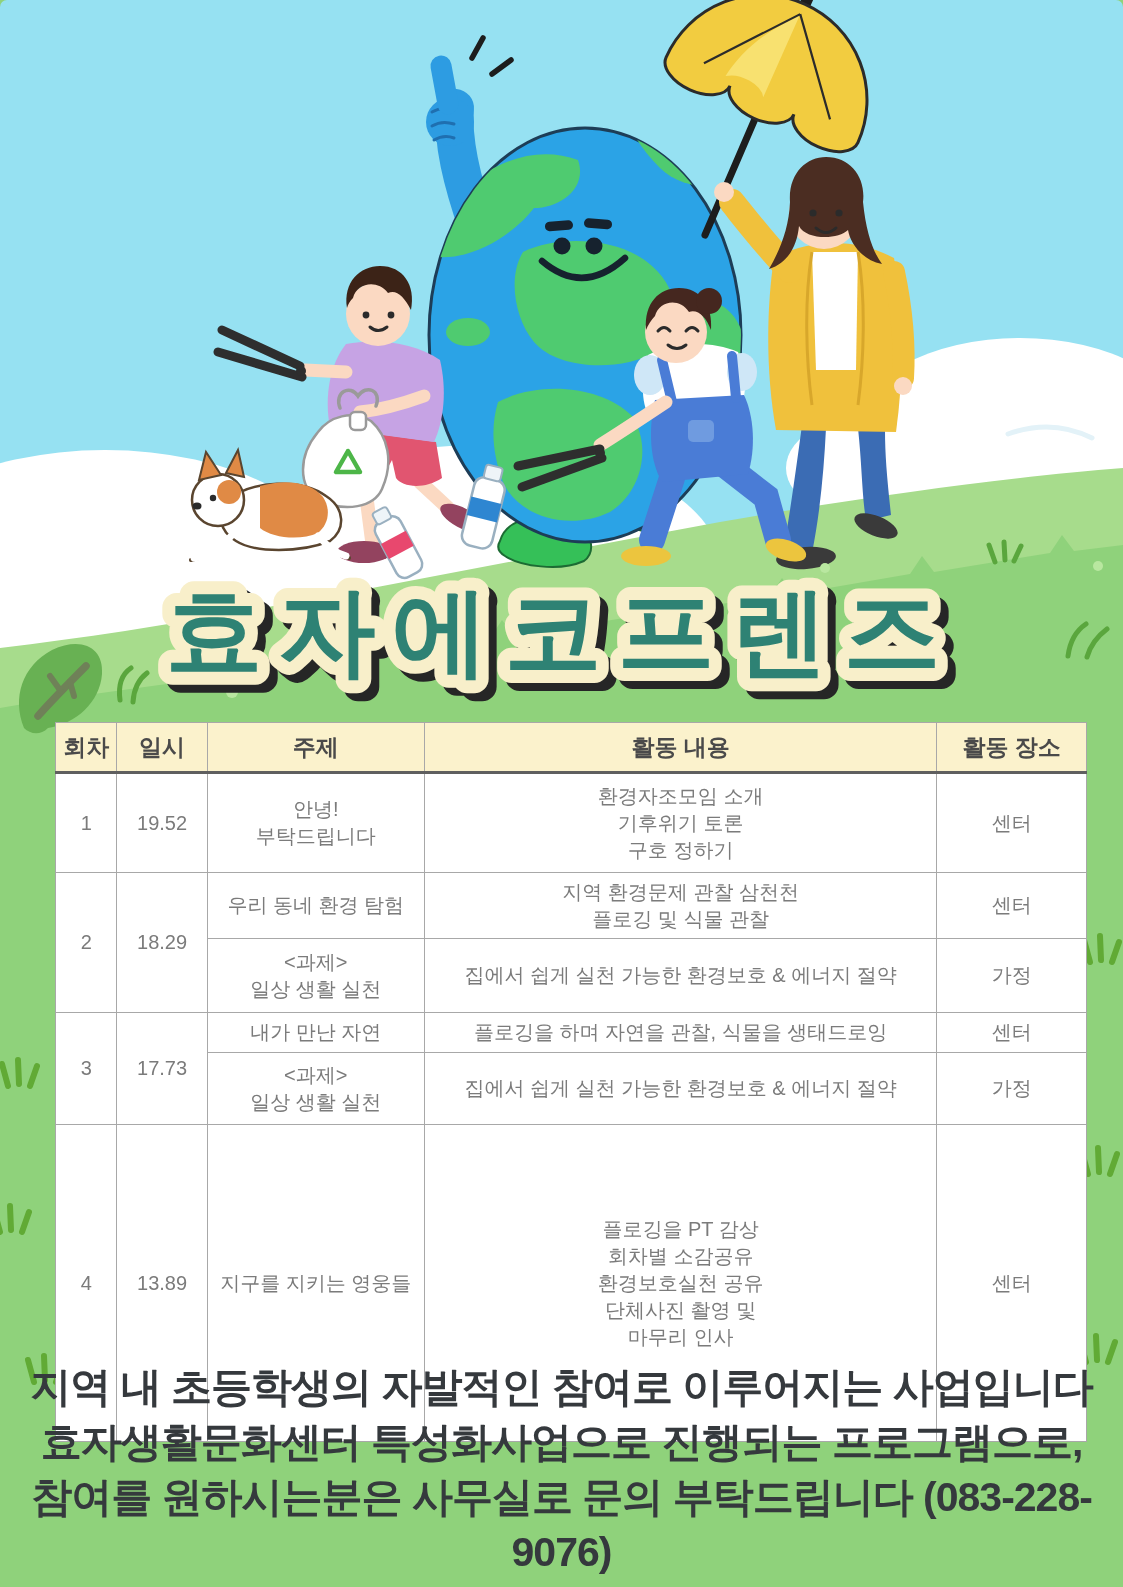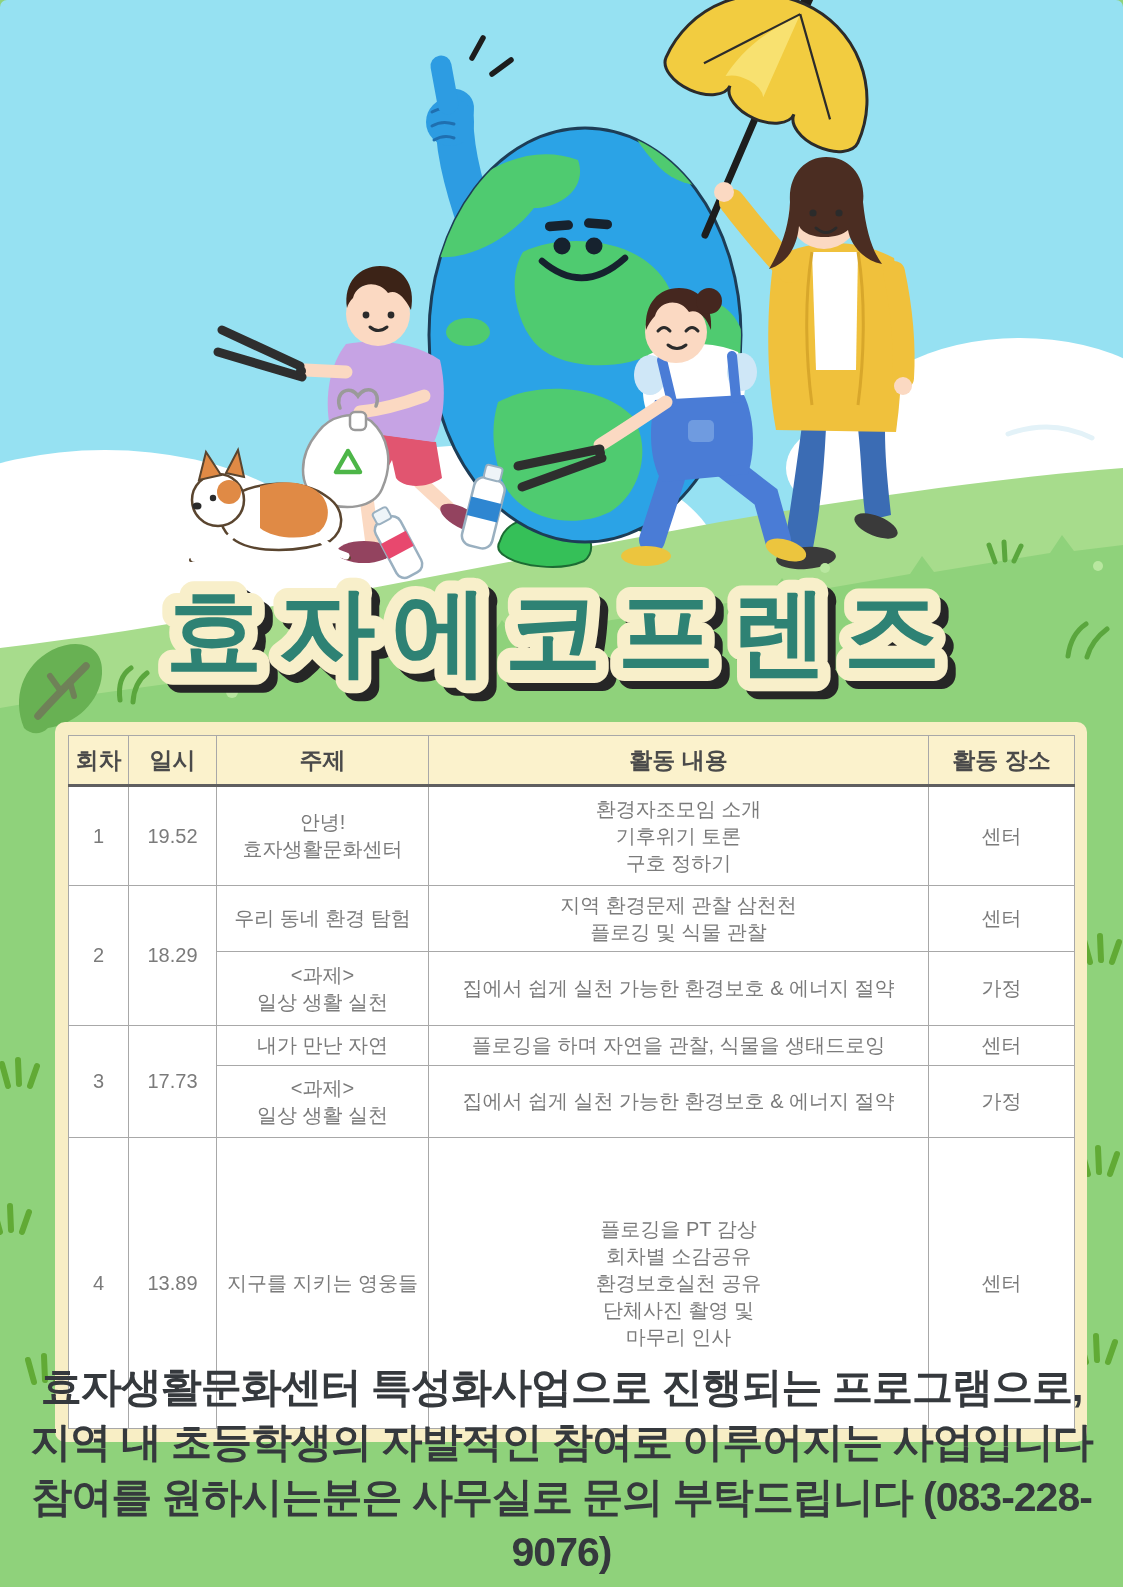--- a/index.html
+++ b/index.html
@@ -5,21 +5,21 @@
   html,body{margin:0;padding:0;background:#8fd27b;}
   .poster{position:relative;width:1123px;height:1587px;overflow:hidden;background:#8fd27b;
           font-family:"Liberation Sans","DejaVu Sans",sans-serif;border-radius:7px;}
   .layer{position:absolute;left:0;top:0;}
   .title-svg{position:absolute;left:0;top:545px;overflow:visible;}
   .title-svg text{font-family:"Liberation Sans","DejaVu Sans",sans-serif;font-weight:800;
                   font-size:97px;letter-spacing:16px;}
   .t-shadow{fill:#262626;stroke:#262626;stroke-width:26px;paint-order:stroke;stroke-linejoin:round;}
   .t-main{fill:#2e8274;stroke:#f8efca;stroke-width:26px;paint-order:stroke;stroke-linejoin:round;}
   .table-wrap{position:absolute;left:55px;top:722px;width:1032px;height:720px;background:#f8eec5;
-              border-radius:10px;padding:13px;box-sizing:border-box;}
+              border-radius:10px;box-sizing:border-box;}
   table{width:100%;height:100%;border-collapse:collapse;table-layout:fixed;background:#ffffff;}
   th,td{border:1.6px solid #a8a8a8;text-align:center;vertical-align:middle;padding:2px 6px;}
   th{background:#fbf2cc;font-size:23px;color:#4a4a4a;font-weight:700;border-bottom:3px solid #5f5f5f;height:44px;}
   td{font-size:20px;color:#7b7b7b;white-space:pre-line;line-height:1.35;font-weight:500;}
   tr.h-r1{height:100px}tr.h-r2a{height:66px}tr.h-r2b{height:74px}
   tr.h-r3a{height:40px}tr.h-r3b{height:72px}
   .footer{position:absolute;left:0;top:1360px;width:1123px;text-align:center;}
   .footer div{font-size:41px;font-weight:700;color:#35393d;line-height:55px;letter-spacing:-1px;}
   .deco{position:absolute;overflow:visible;}
 </style>
@@ -265,21 +265,21 @@
           <th>주제</th>
           <th>활동 내용</th>
           <th>활동 장소</th>
         </tr>
       </thead>
       <tbody>
         <tr class="h-r1">
           <td>1</td>
           <td>19.52</td>
           <td>안녕!
-효자생활문화센터</td>
+부탁드립니다</td>
           <td>환경자조모임 소개
 기후위기 토론
 구호 정하기</td>
           <td>센터</td>
         </tr>
         <tr class="h-r2a">
           <td rowspan="2">2</td>
           <td rowspan="2">18.29</td>
           <td>우리 동네 환경 탐험</td>
           <td>지역 환경문제 관찰 삼천천
@@ -314,18 +314,18 @@
 환경보호실천 공유
 단체사진 촬영 및
 마무리 인사</td>
           <td>센터</td>
         </tr>
       </tbody>
     </table>
   </div>
 
   <div class="footer">
+    <div>지역 내 초등학생의 자발적인 참여로 이루어지는 사업입니다</div>
     <div>효자생활문화센터 특성화사업으로 진행되는 프로그램으로,</div>
-    <div>지역 내 초등학생의 자발적인 참여로 이루어지는 사업입니다</div>
     <div>참여를 원하시는분은 사무실로 문의 부탁드립니다 (083-228-9076)</div>
   </div>
 
 </div>
 
 </body></html>

